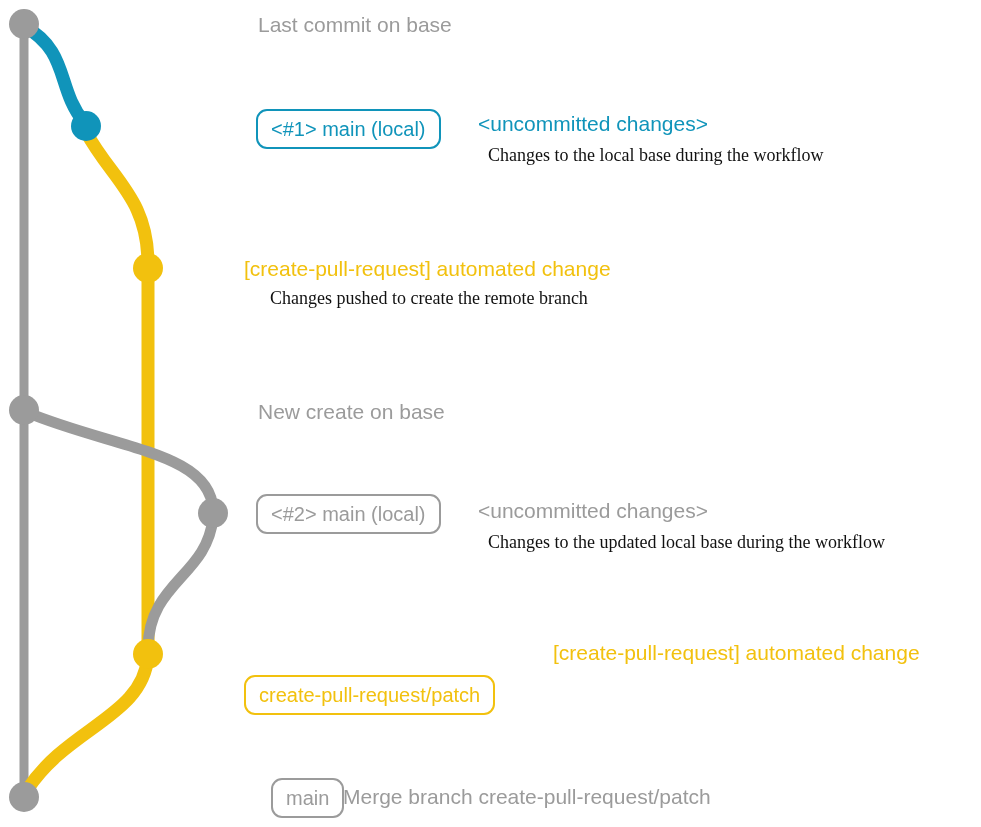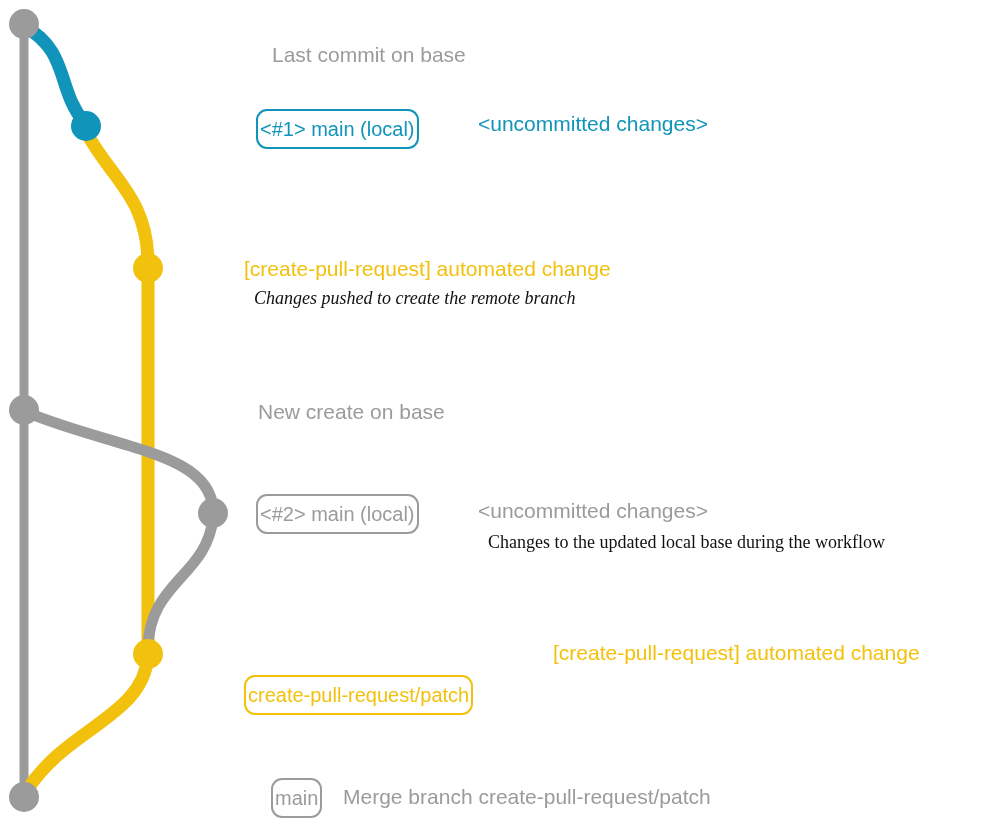--- a/index.html
+++ b/index.html
@@ -35,21 +35,21 @@
     white-space: nowrap;
   }
   .c-gray   { color: var(--gray); }
   .c-blue   { color: var(--blue); }
   .c-yellow { color: var(--yellow); }
 
   .badge {
     position: absolute;
     font-size: 20px;
     line-height: 1;
-    padding: 8px 2px;
+    padding: 8px 13px;
     border: 2px solid currentColor;
     border-radius: 11px;
     white-space: nowrap;
     background: var(--background);
   }
   .sub {
     position: absolute;
     font-family: "Liberation Serif", serif;
     font-size: 18px;
     line-height: 1.1;
@@ -79,27 +79,28 @@
 
     <circle class="node gray" cx="24" cy="24" r="15"></circle>
     <circle class="node blue" cx="86" cy="126" r="15"></circle>
     <circle class="node yellow" cx="148" cy="268" r="15"></circle>
     <circle class="node gray" cx="24" cy="410" r="15"></circle>
     <circle class="node gray" cx="213" cy="513" r="15"></circle>
     <circle class="node yellow" cx="148" cy="654" r="15"></circle>
     <circle class="node gray" cx="24" cy="797" r="15"></circle>
   </svg>
 
-  <div class="t c-gray" style="left:272px; top:13px;margin-top:30px;">Last commit on base</div>
+  <div class="t c-gray" style="left:258px; top:13px;">Last commit on base</div>
 
   <div class="badge c-blue" style="left:256px; top:109px;">&lt;#1&gt; main (local)</div>
   <div class="t c-blue" style="left:478px; top:112px;">&lt;uncommitted changes&gt;</div>
+  <div class="sub" style="left:488px; top:146px;">Changes to the local base during the workflow</div>
 
   <div class="t c-yellow" style="left:244px; top:257px;">[create-pull-request] automated change</div>
-  <div class="sub" style="left:254px; top:289px;font-style:italic;">Changes pushed to create the remote branch</div>
+  <div class="sub" style="left:270px; top:289px;">Changes pushed to create the remote branch</div>
 
   <div class="t c-gray" style="left:258px; top:400px;">New create on base</div>
 
   <div class="badge c-gray" style="left:256px; top:494px;">&lt;#2&gt; main (local)</div>
   <div class="t c-gray" style="left:478px; top:499px;">&lt;uncommitted changes&gt;</div>
   <div class="sub" style="left:488px; top:533px;text-align:right;">Changes to the updated local base during the workflow</div>
 
   <div class="badge c-yellow" style="left:244px; top:635px;margin-top:40px;">create-pull-request/patch</div>
   <div class="t c-yellow" style="left:553px; top:641px;">[create-pull-request] automated change</div>
 

